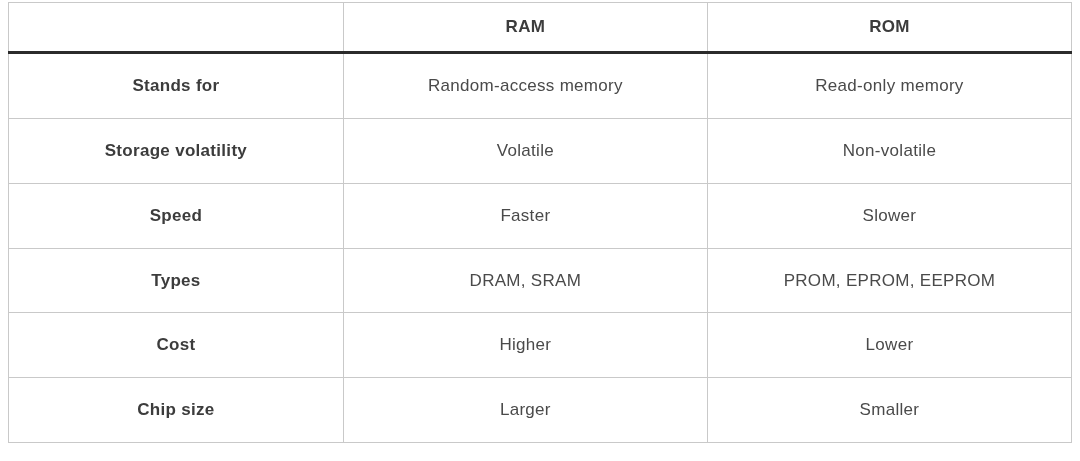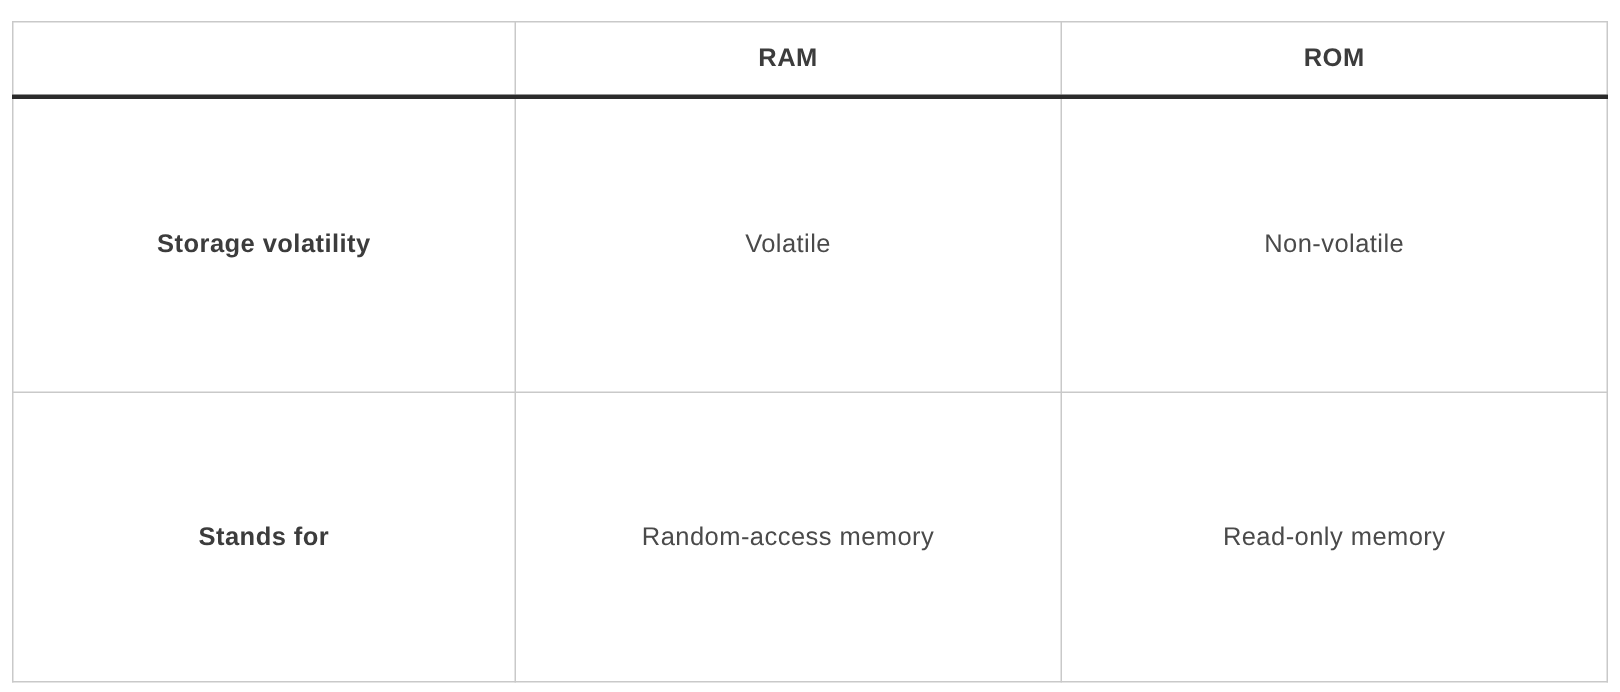--- a/index.html
+++ b/index.html
@@ -5,21 +5,21 @@
   html, body {
     margin: 0;
     padding: 0;
     background: #ffffff;
     font-family: "Liberation Sans", "DejaVu Sans", sans-serif;
   }
   .page {
     width: 1080px;
     height: 461px;
     box-sizing: border-box;
-    padding: 14px 8px;
+    padding: 2px 8px;
     background: #ffffff;
   }
   table.compare {
     width: 100%;
     height: 441px;
     border-collapse: collapse;
     table-layout: fixed;
     color: #4a4a4a;
   }
   table.compare col.c-label { width: 31.5%; }
@@ -61,24 +61,44 @@
     </colgroup>
     <thead>
       <tr>
         <th></th>
         <th>RAM</th>
         <th>ROM</th>
       </tr>
     </thead>
     <tbody>
       <tr>
+        <td class="row-label">Stands for</td>
+        <td>Random-access memory</td>
+        <td>Read-only memory</td>
+      </tr>
+      <tr>
         <td class="row-label">Storage volatility</td>
         <td>Volatile</td>
         <td>Non-volatile</td>
       </tr>
       <tr>
-        <td class="row-label">Stands for</td>
-        <td>Random-access memory</td>
-        <td>Read-only memory</td>
+        <td class="row-label">Speed</td>
+        <td>Faster</td>
+        <td>Slower</td>
+      </tr>
+      <tr>
+        <td class="row-label">Types</td>
+        <td>DRAM, SRAM</td>
+        <td>PROM, EPROM, EEPROM</td>
+      </tr>
+      <tr>
+        <td class="row-label">Cost</td>
+        <td>Higher</td>
+        <td>Lower</td>
+      </tr>
+      <tr>
+        <td class="row-label">Chip size</td>
+        <td>Larger</td>
+        <td>Smaller</td>
       </tr>
     </tbody>
   </table>
 </div>
 
 </body></html>

